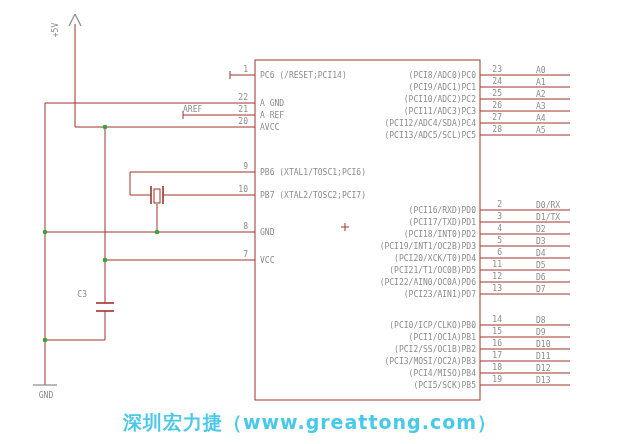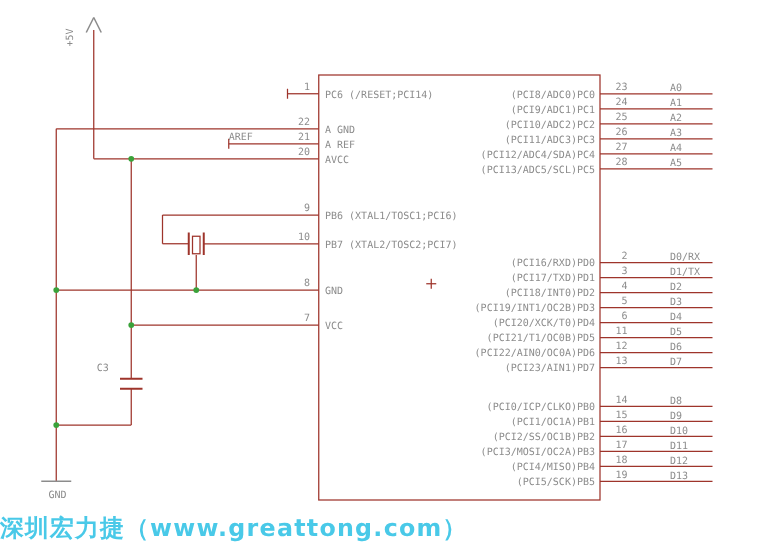--- a/index.html
+++ b/index.html
@@ -4,21 +4,21 @@
 <style>
   html,body{margin:0;padding:0;background:#fff;}
   .stage{position:relative;width:620px;height:444px;background:#ffffff;overflow:hidden;
          font-family:"DejaVu Sans Mono",monospace;}
   svg{position:absolute;left:0;top:0;}
   svg text{fill:#8C8C8C;font-family:"DejaVu Sans Mono",monospace;font-size:8px;}
   .w{stroke:#9E342B;stroke-width:1;fill:none;}
   .wb{stroke:#9E342B;stroke-width:1.6;fill:none;}
   .gy{stroke:#8C8C8C;stroke-width:1.2;fill:none;}
   .dot{fill:#3AA23A;stroke:none;}
-  .wm{position:absolute;left:0;right:0;bottom:8px;text-align:left;
+  .wm{position:absolute;left:0;right:0;bottom:8px;text-align:center;
       font-family:"DejaVu Sans",sans-serif;font-size:19px;font-weight:bold;
       color:#49C9E8;letter-spacing:1px;}
 </style>
 </head>
 <body>
 
 <div class="stage">
 <svg width="620" height="444" viewBox="0 0 620 444">
 
   <rect x="255" y="60" width="225" height="340" class="w"></rect>

